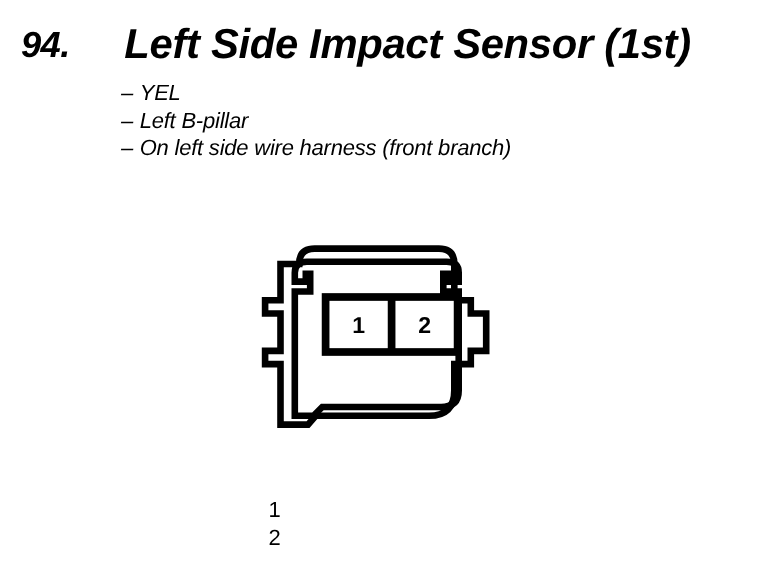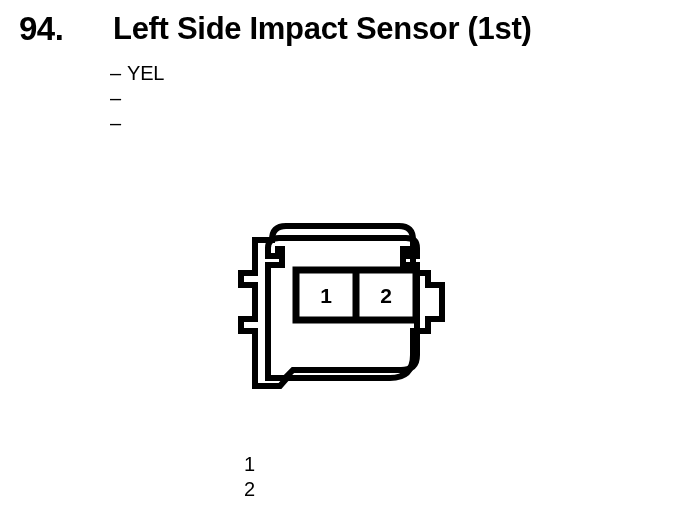--- a/index.html
+++ b/index.html
@@ -15,39 +15,40 @@
     overflow: hidden;
     font-family: "Liberation Sans", sans-serif;
     color: #000000;
     -webkit-font-smoothing: none;
   }
 
   
   #header-block {
     position: absolute;
     left: 0;
-    top: 0;
+    top: 12px;
     width: 560px;
     height: 160px;
+    font-style: italic;
   }
   #item-number {
     position: absolute;
     left: 19px;
     top: 9px;
     font-size: 33px;
     font-weight: bold;
     letter-spacing: -0.5px;
     line-height: 40px;
     white-space: nowrap;
   }
   #page-title {
     position: absolute;
     left: 113px;
     top: 9px;
-    font-size: 31px;
+    font-size: 38px;
     font-weight: bold;
     letter-spacing: -0.3px;
     line-height: 40px;
     white-space: nowrap;
   }
   #detail-list {
     position: absolute;
     left: 110px;
     top: 61px;
     width: 560px;
@@ -125,24 +126,26 @@
 
   <div id="detail-list">
 
     <div class="detail-row">
       <span class="detail-dash">–</span>
       <span class="detail-text">YEL</span>
     </div>
 
     <div class="detail-row">
       <span class="detail-dash">–</span>
+      <span class="detail-text">Left B-pillar</span>
     </div>
 
     <div class="detail-row">
       <span class="detail-dash">–</span>
+      <span class="detail-text">On left side wire harness (front branch)</span>
     </div>
 
   </div>
 </div>
 
 <div id="connector-figure">
   <svg width="250" height="185" viewBox="0 0 250 185" xmlns="http://www.w3.org/2000/svg">
 
     <g fill="none" stroke="#000000" stroke-width="6" stroke-linejoin="miter" stroke-linecap="butt">
       <path d="

